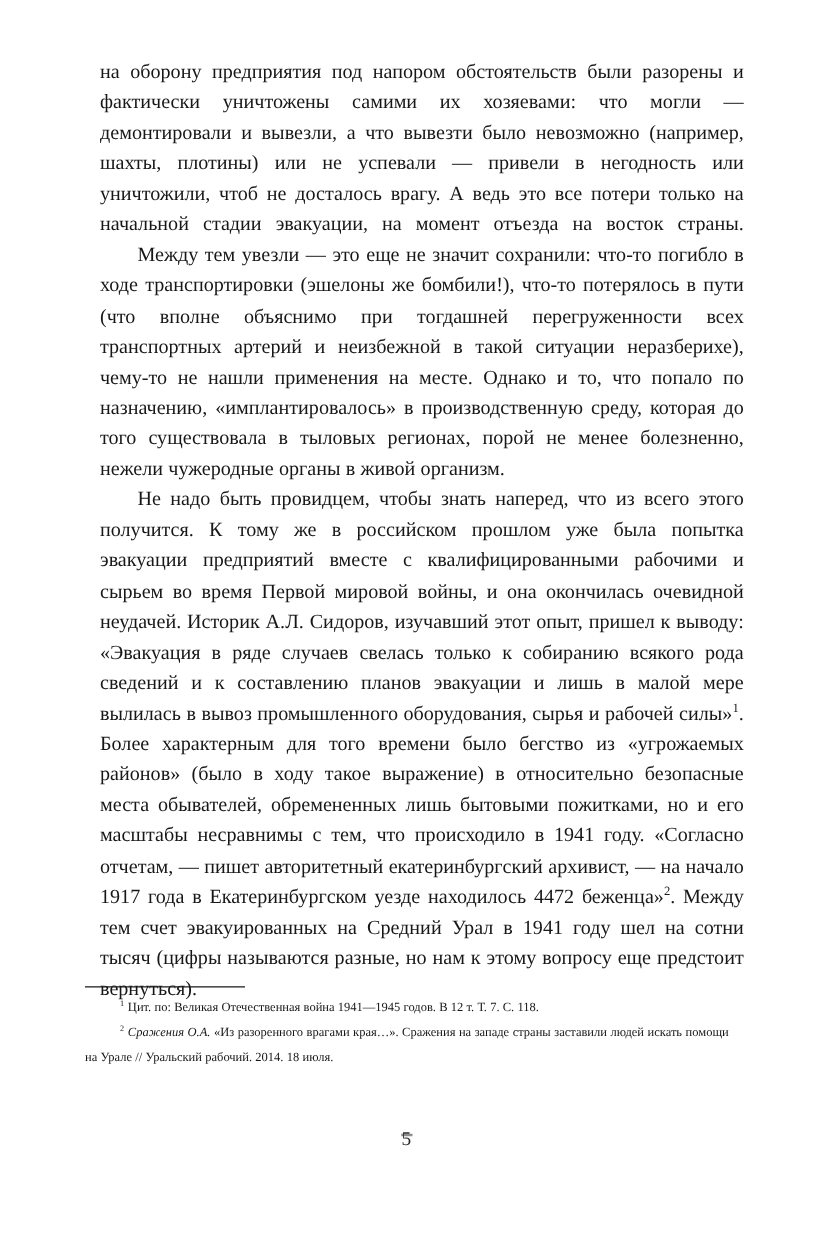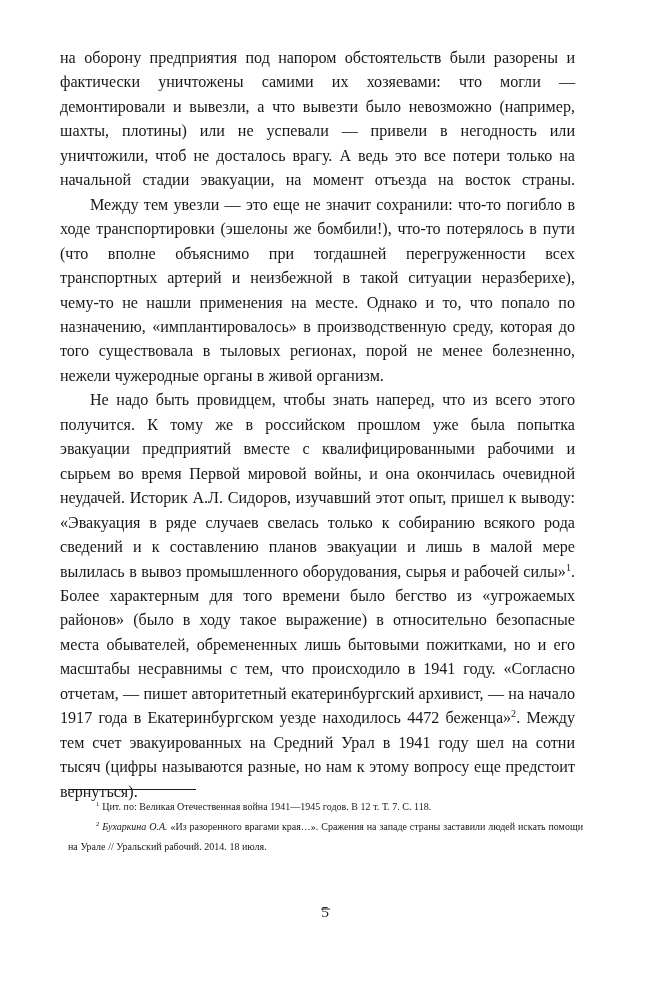--- a/index.html
+++ b/index.html
@@ -20,21 +20,21 @@
   .page {
     position: relative;
     width: 650px;
     height: 1000px;
     box-sizing: border-box;
   }
 
   
   .textblock {
     position: absolute;
-    left: 60px;
+    left: 80px;
     top: 46px;
     width: 515px;
   }
 
   .para {
     margin: 0;
     font-size: 16.1px;
     line-height: 24.45px;
     text-align: justify;
     text-justify: inter-word;
@@ -134,21 +134,21 @@
 
   <div class="footnotes">
 
     <hr class="fn-rule">
 
     <p class="fn">
       <sup class="fnnum">1</sup><span>Цит. по: Великая Отечественная война 1941—1945 годов. В 12 т. Т. 7. С. 118.</span>
     </p>
 
     <p class="fn">
-      <sup class="fnnum">2</sup><span class="ital">Бухаркина О.А.</span><span> «Из разоренного врагами края…». Сражения на западе страны заставили людей искать помощи на Урале // Уральский рабочий. 2014. 18 июля.</span>
+      <sup class="fnnum">2</sup><span class="ital">Сражения О.А.</span><span> «Из разоренного врагами края…». Сражения на западе страны заставили людей искать помощи на Урале // Уральский рабочий. 2014. 18 июля.</span>
     </p>
 
   </div>
 
   <div class="folio-mark">
     <span></span>
   </div>
 
   <div class="folio">5</div>
 

